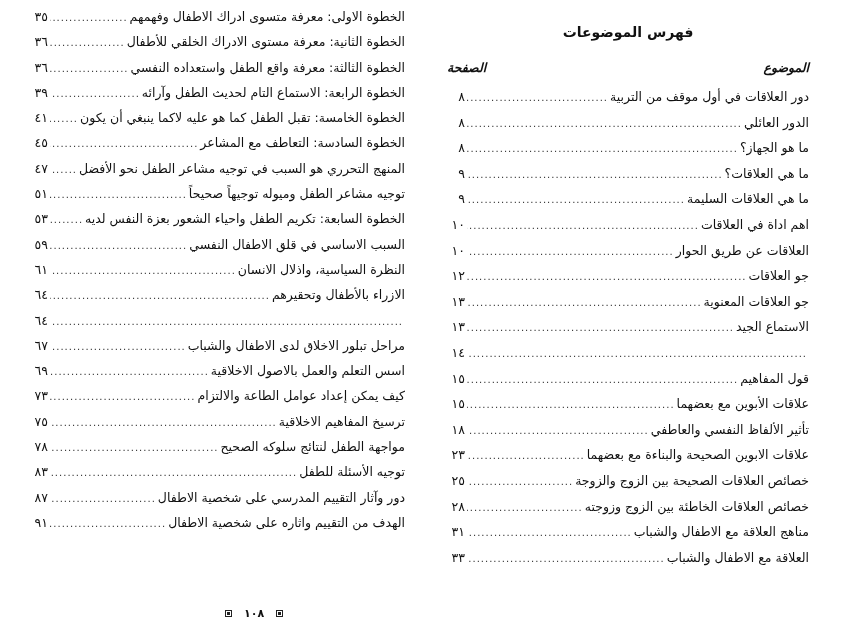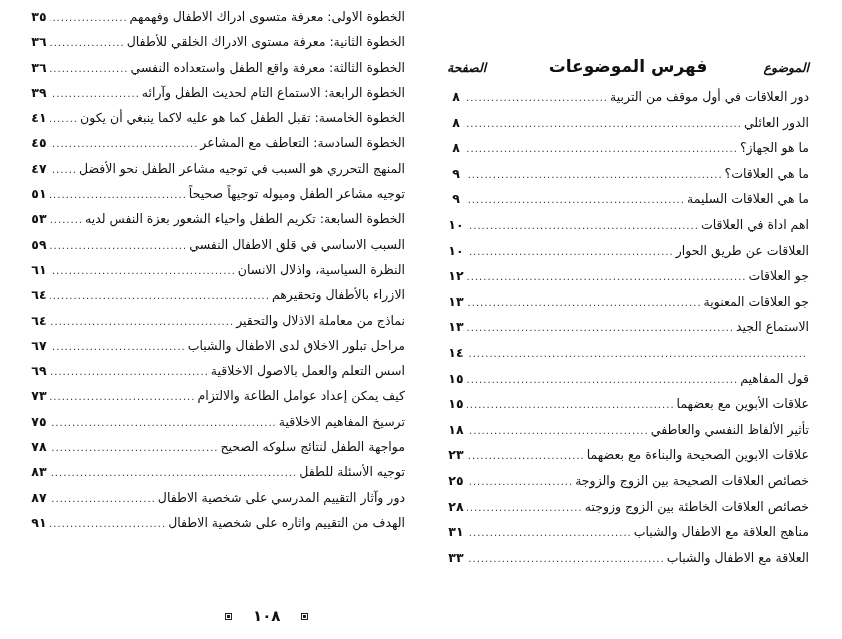--- a/index.html
+++ b/index.html
@@ -24,22 +24,21 @@
   .page-left { left: 30px; width: 375px; }
   .page-right { left: 447px; width: 362px; }
 
   .toc-title {
     position: absolute;
     top: 24px;
     left: 0;
     right: 0;
     text-align: center;
     font-weight: bold;
-    font-size: 17px;
-    margin-top: 32px;
+    font-size: 14px;
   }
   .col-headers {
     position: absolute;
     top: 60px;
     left: 0;
     right: 0;
     height: 20px;
     font-style: italic;
     font-weight: bold;
     font-size: 12.5px;
@@ -73,33 +72,33 @@
     margin: 0 2px;
     color: #333;
     letter-spacing: 1px;
     font-size: 10px;
   }
   .toc-row .leader::before {
     content: "........................................................................................................................................................................";
   }
   .toc-row .pnum {
     flex: 0 0 auto;
-    font-weight: bold;
+    font-weight: normal;
     min-width: 18px;
-    text-align: center;
+    text-align: right;
   }
 
   .folio {
     position: absolute;
     top: 607px;
-    font-size: 15px;
+    font-size: 11px;
     font-weight: bold;
     display: flex;
     align-items: center;
-    gap: 21px;
+    gap: 12px;
     direction: ltr;
   }
   .folio .orn {
     display: inline-block;
     width: 7px;
     height: 7px;
     border: 1.5px solid #222;
     box-sizing: border-box;
     position: relative;
   }
@@ -170,21 +169,20 @@
         <span class="topic">النظرة السياسية، واذلال الانسان</span>
         <span class="leader"></span>
         <span class="pnum">٦١</span>
       </li>
       <li class="toc-row">
         <span class="topic">الازراء بالأطفال وتحقيرهم</span>
         <span class="leader"></span>
         <span class="pnum">٦٤</span>
       </li>
       <li class="toc-row">
-        <span class="topic">نماذج من معاملة الاذلال والتحقير</span>
         <span class="leader"></span>
         <span class="pnum">٦٤</span>
       </li>
       <li class="toc-row">
         <span class="topic">مراحل تبلور الاخلاق لدى الاطفال والشباب</span>
         <span class="leader"></span>
         <span class="pnum">٦٧</span>
       </li>
       <li class="toc-row">
         <span class="topic">اسس التعلم والعمل بالاصول الاخلاقية</span>

